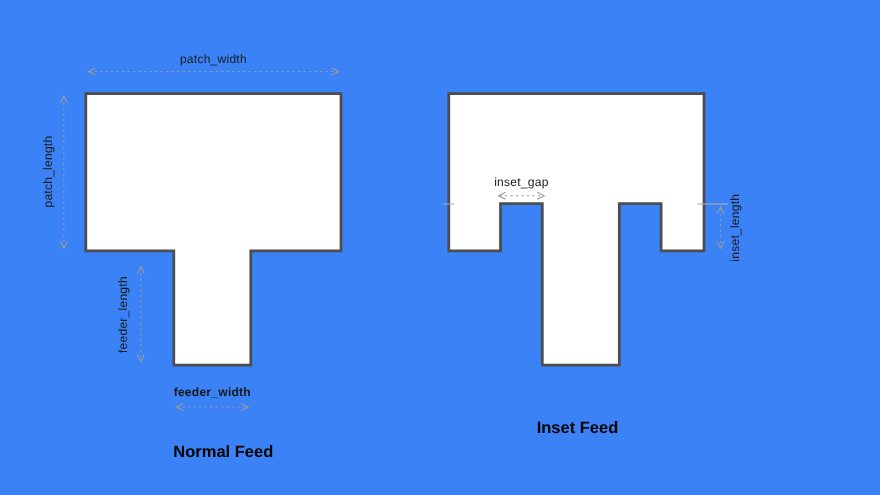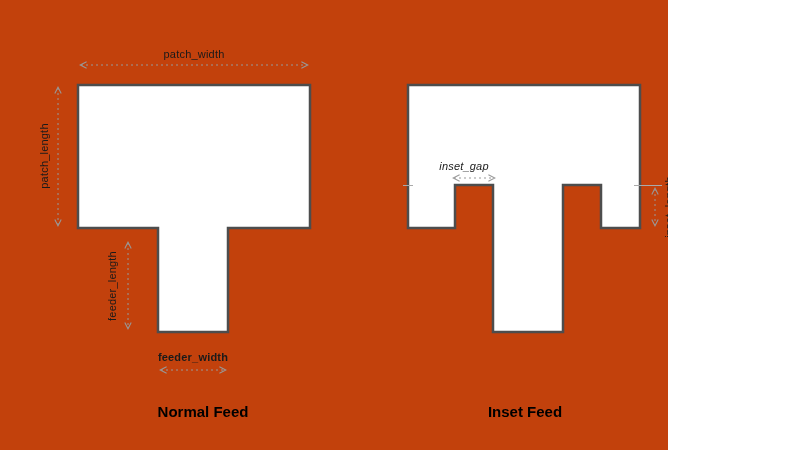--- a/index.html
+++ b/index.html
@@ -2,23 +2,23 @@
 <html><head>
 <meta charset="utf-8">
 <style>
   html, body { margin: 0; padding: 0; }
   body {
     font-family: "Liberation Sans", sans-serif;
     background: #ffffff;
   }
   .canvas {
     position: relative;
-    width: 668px;
+    width: 800px;
     height: 450px;
-    background: #c2410c;
+    background: #3b82f6;
     overflow: hidden;
   }
   .canvas svg {
     position: absolute;
     left: 0;
     top: 0;
   }
   .dim-label {
     position: absolute;
     font-size: 11px;
@@ -71,21 +71,21 @@
   </svg>
 
   <div class="dim-label" style="left:194px; top:54px;">patch_width</div>
 
   <div class="dim-label v" style="left:44px; top:156px;">patch_length</div>
 
   <div class="dim-label v" style="left:112px; top:286px;">feeder_length</div>
 
   <div class="dim-label" style="left:193px; top:357px;font-weight:bold;">feeder_width</div>
 
-  <div class="dim-label" style="left:464px; top:166px;font-style:italic;">inset_gap</div>
+  <div class="dim-label" style="left:474px; top:166px;">inset_gap</div>
 
   <div class="dim-label v" style="left:669px; top:207px;">inset_length</div>
 
   <div class="fig-title" style="left:203px; top:411px;">Normal Feed</div>
 
-  <div class="fig-title" style="left:525px; top:411px;">Inset Feed</div>
+  <div class="fig-title" style="left:525px; top:389px;">Inset Feed</div>
 
 </div>
 
 </body></html>

